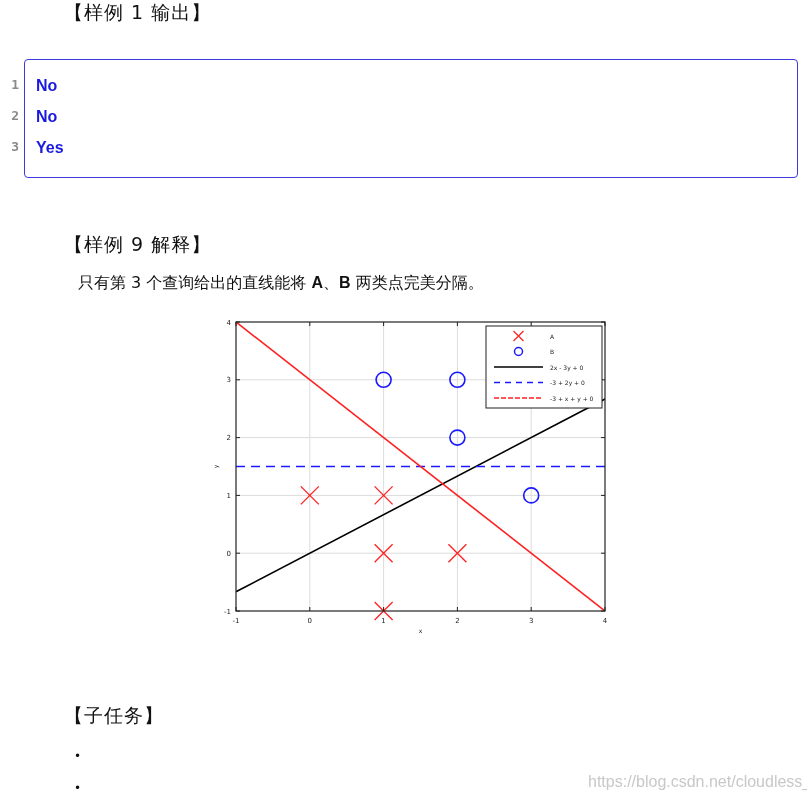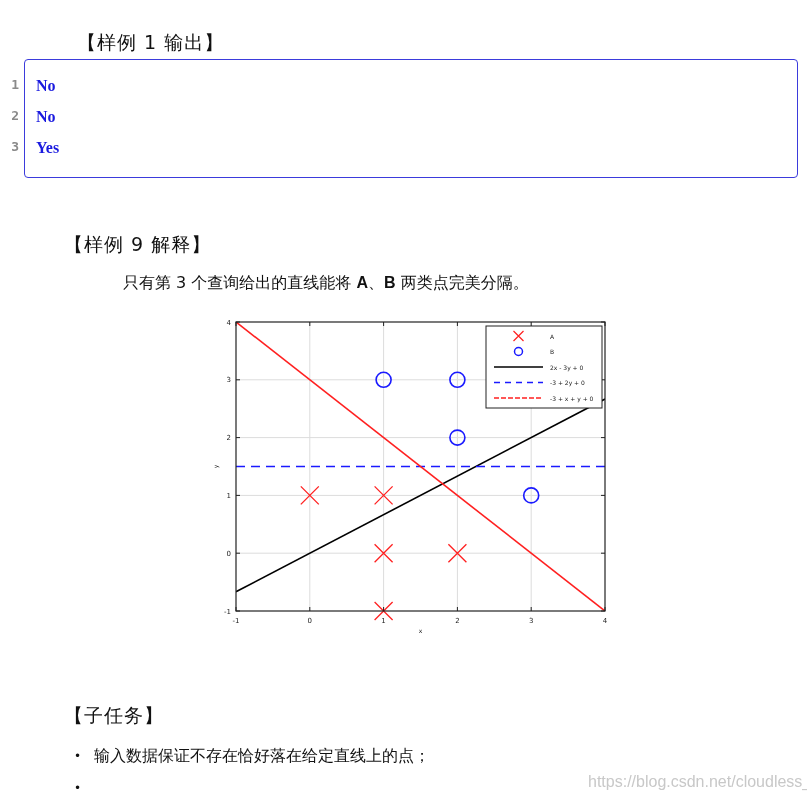--- a/index.html
+++ b/index.html
@@ -4,36 +4,36 @@
   <style>
     html, body { margin: 0; padding: 0; background: #ffffff; }
     body { width: 807px; height: 807px; position: relative; overflow: hidden;
            font-family: "DejaVu Sans", sans-serif; color: #111; }
     .heading { position: absolute; left: 64px; font-size: 19px; color: #111; letter-spacing: 1px; }
     .code-box { position: absolute; left: 24px; top: 59px; width: 774px; height: 119px;
                 border: 1.5px solid #3b3bdc; border-radius: 4px; box-sizing: border-box; }
     .code-line { position: absolute; left: 0; height: 22px; width: 100%; }
     .line-no { position: absolute; left: -18px; width: 12px; text-align: right;
                font-family: "DejaVu Sans Mono", monospace; font-size: 13px; color: #8a8a8a; font-weight: bold; }
-    .line-text { position: absolute; left: 11px; font-family: Liberation Serif, serif;
+    .line-text { position: absolute; left: 11px; font-family: Liberation Sans, sans-serif;
                  font-size: 16px; font-weight: bold; color: #1a1adf; text-align: right; }
-    .para { position: absolute; left: 78px; top: 273px; font-size: 16px; color: #111; margin-left: 45px; }
+    .para { position: absolute; left: 78px; top: 273px; font-size: 16px; color: #111; }
     .para b { font-family: "Liberation Sans", sans-serif; }
     .bullet-list { position: absolute; left: 74px; top: 740px; font-size: 16px; color: #111; }
     .bullet { height: 32px; display: flex; align-items: center; }
     .bullet .dot { width: 20px; font-size: 12px; }
     .watermark { position: absolute; left: 588px; top: 773px; font-family: "Liberation Sans", sans-serif;
                  font-size: 16px; color: #c8c8c8; }
     .figure { position: absolute; left: 210px; top: 310px; width: 410px; height: 330px; }
     svg text { font-family: "DejaVu Sans", sans-serif; }
   </style>
 </head>
 <body>
 
-<div class="heading" style="top:30px;margin-left:13px;">【样例 1 输出】</div>
+<div class="heading" style="top:0;">【样例 1 输出】</div>
 
 <div class="code-box">
   <div class="code-line" style="top:17px;">
     <span class="line-no">1</span>
     <span class="line-text">No</span>
   </div>
   <div class="code-line" style="top:48px;">
     <span class="line-no">2</span>
     <span class="line-text">No</span>
   </div>
@@ -128,20 +128,19 @@
       <line x1="494" x2="543" y1="398" y2="398" stroke="#ff2020" stroke-width="1.4" stroke-dasharray="5 2"></line>
       <text x="550" y="400.5" font-size="6" fill="#222">-3 + x + y + 0</text>
     </svg>
 </div>
 
 <div class="heading" style="top:703px;">【子任务】</div>
 
 <div class="bullet-list">
   <div class="bullet">
     <span class="dot">•</span>
-    <span>输入数据保证不存在恰好落在给定直线上的点；</span>
   </div>
   <div class="bullet">
     <span class="dot">•</span>
   </div>
 </div>
 
 <div class="watermark">https://blog.csdn.net/cloudless_sky</div>
 
 </body></html>

